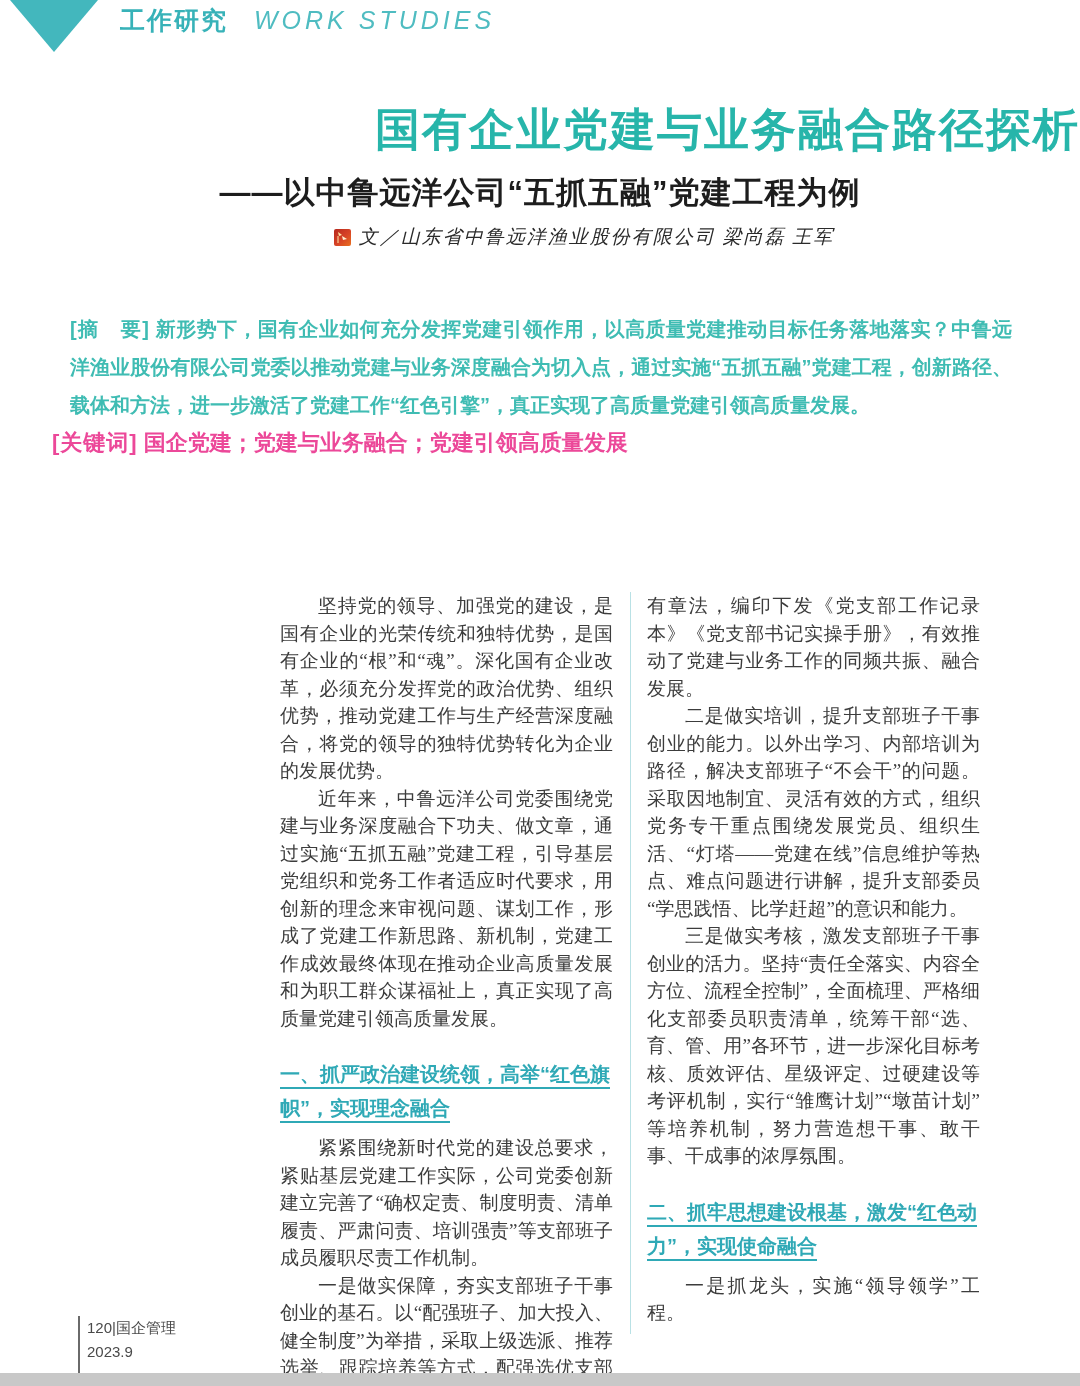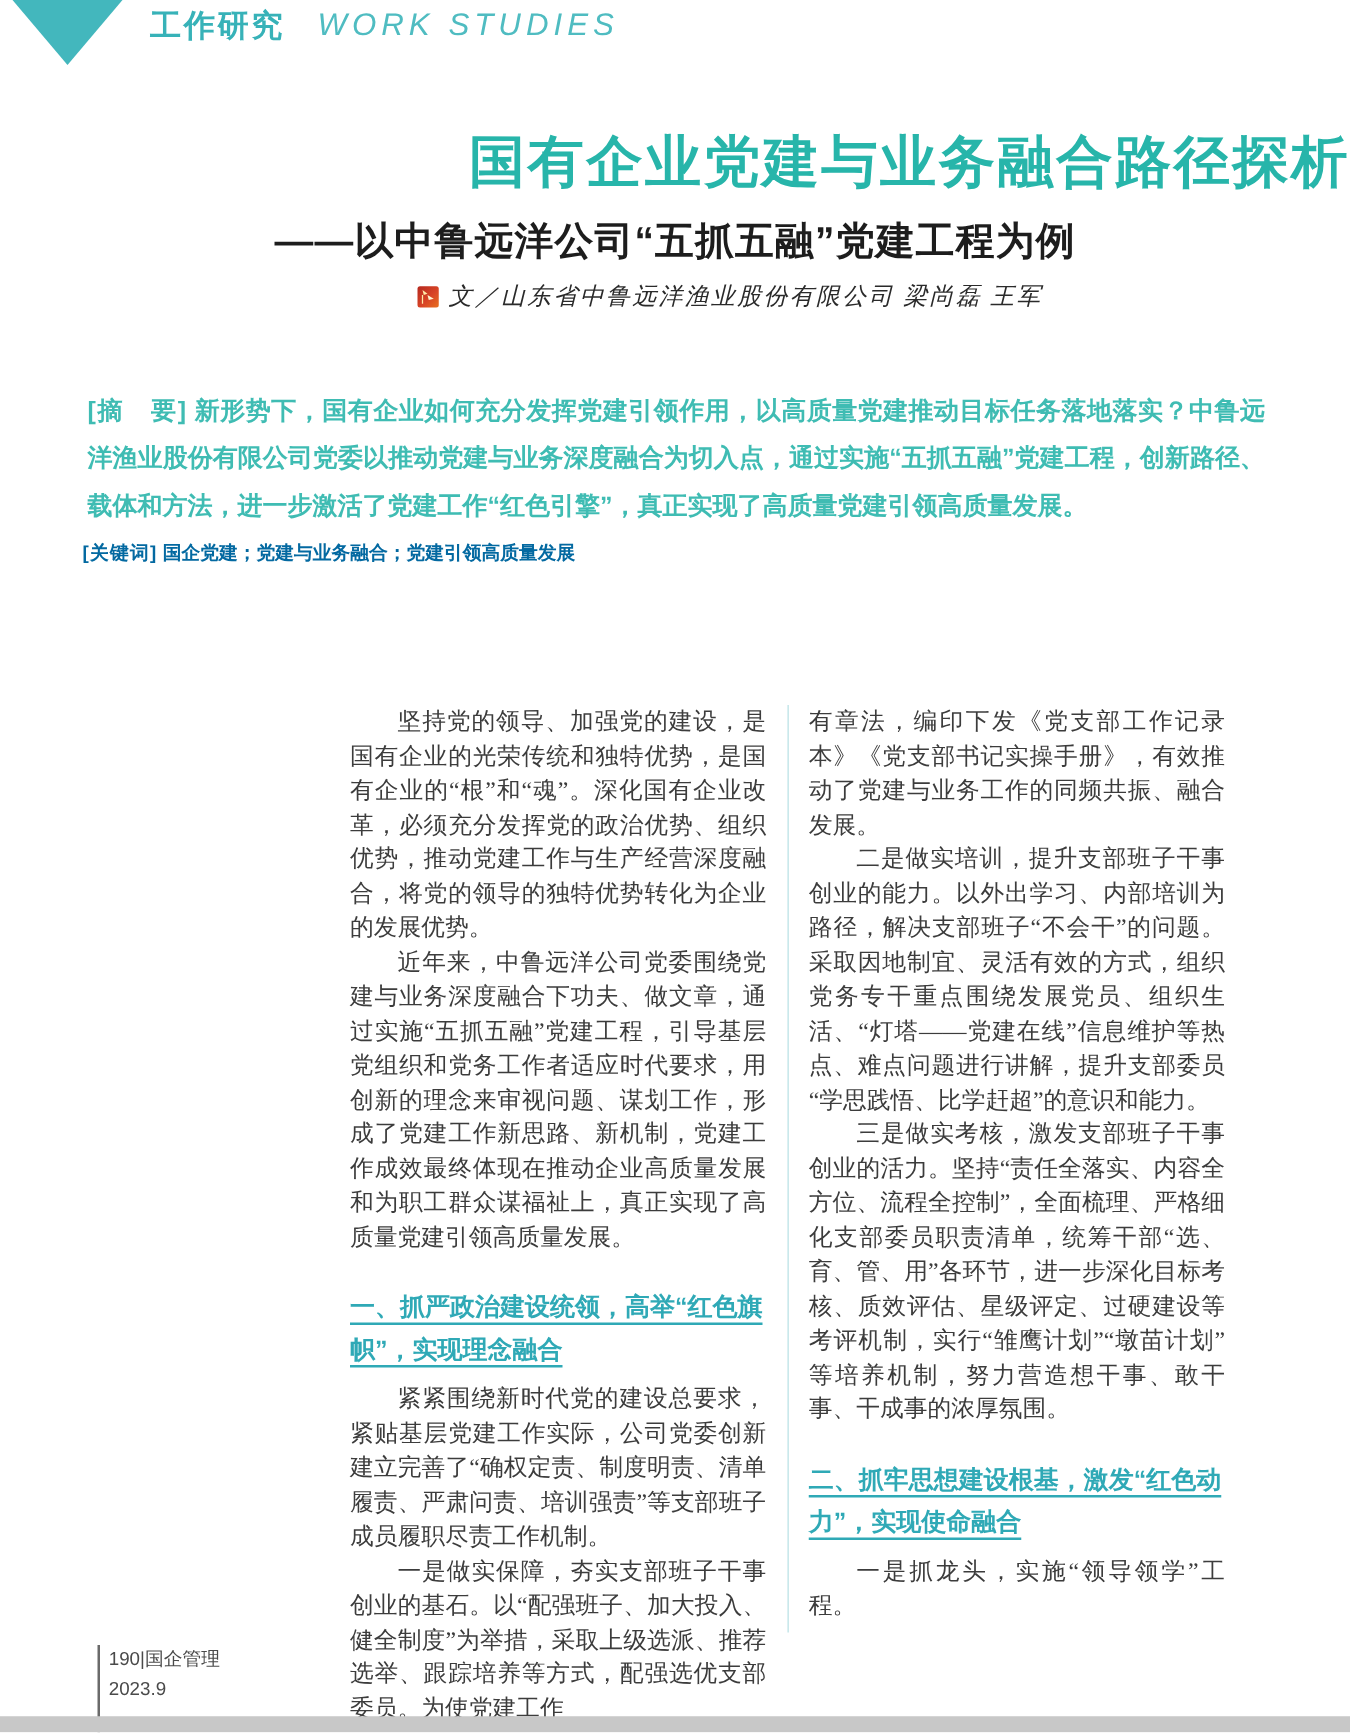--- a/index.html
+++ b/index.html
@@ -57,27 +57,27 @@
     font-size:19px;color:#2a2a2a;letter-spacing:2px;
   }
   
   .abstract-block{
     position:absolute;left:70px;top:310px;width:942px;
     font-size:20px;line-height:38px;color:#3fbcb3;
     font-weight:600;text-align:justify;
   }
   .abstract-label{font-weight:800;letter-spacing:1px;}
   .keywords-line{
-    position:absolute;left:66px;top:424px;width:942px;
-    font-size:15px;line-height:38px;color:#0369a1;font-weight:600;
+    position:absolute;left:52px;top:424px;width:942px;
+    font-size:22px;line-height:38px;color:#ec4899;font-weight:600;
   }
   .keywords-label{font-weight:800;letter-spacing:1px;}
   
   .body-columns{
-    position:absolute;left:280px;top:564px;width:700px;height:742px;
+    position:absolute;left:280px;top:592px;width:700px;height:742px;
     display:flex;
     font-family:"Liberation Serif",serif;
     justify-content:flex-end;
   }
   .col{
     width:333px;
     font-size:19px;line-height:27.5px;color:#3c3c3c;
     text-align:justify;
   }
   .col p{margin:0;text-indent:2em;}
@@ -157,19 +157,19 @@
       <p class="no-indent">有章法，编印下发《党支部工作记录本》《党支部书记实操手册》，有效推动了党建与业务工作的同频共振、融合发展。</p>
       <p>二是做实培训，提升支部班子干事创业的能力。以外出学习、内部培训为路径，解决支部班子“不会干”的问题。采取因地制宜、灵活有效的方式，组织党务专干重点围绕发展党员、组织生活、“灯塔——党建在线”信息维护等热点、难点问题进行讲解，提升支部委员“学思践悟、比学赶超”的意识和能力。</p>
       <p>三是做实考核，激发支部班子干事创业的活力。坚持“责任全落实、内容全方位、流程全控制”，全面梳理、严格细化支部委员职责清单，统筹干部“选、育、管、用”各环节，进一步深化目标考核、质效评估、星级评定、过硬建设等考评机制，实行“雏鹰计划”“墩苗计划”等培养机制，努力营造想干事、敢干事、干成事的浓厚氛围。</p>
       <div class="section-heading">二、抓牢思想建设根基，激发“红色动力”，实现使命融合</div>
       <p>一是抓龙头，实施“领导领学”工程。</p>
     </div>
 
   </div>
 
   <div class="footer">
-    <div>190|国企管理</div>
+    <div>120|国企管理</div>
     <div>2023.9</div>
   </div>
 
   <div class="bottom-edge"></div>
 
 </div>
 
 </body></html>

